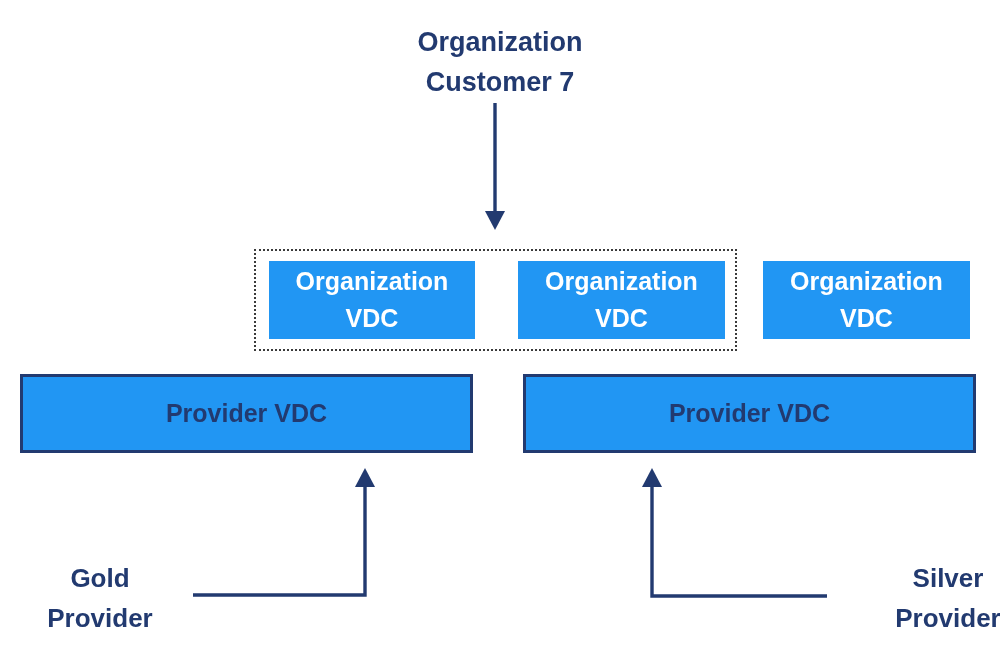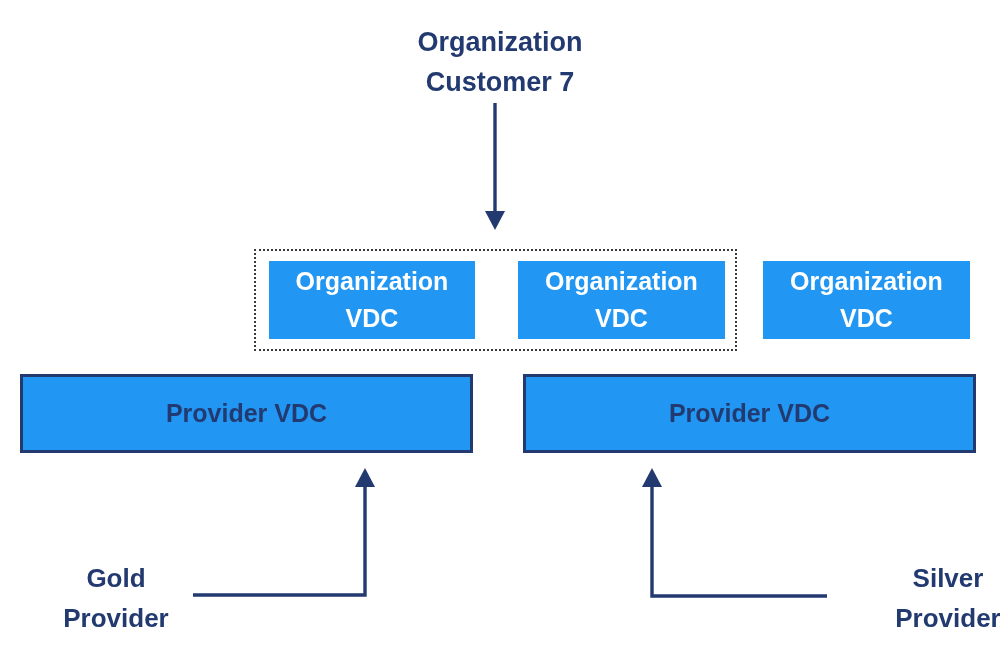--- a/index.html
+++ b/index.html
@@ -76,21 +76,21 @@
   .provider-label {
     position: absolute;
     top: 558px; width: 170px;
     text-align: center;
     color: var(--navy);
     font-size: 26px;
     font-weight: bold;
     line-height: 40px;
   }
   .provider-label span { display: block; }
-  .provider-label.gold { left: 31px; }
+  .provider-label.gold { left: 15px; }
   .provider-label.silver { left: 863px; }
 
   .arrow-svg { position: absolute; overflow: visible; }
   .arrow-line {
     stroke: var(--navy);
     stroke-width: 3.4;
     fill: none;
   }
   .arrow-head { fill: var(--navy); stroke: none; }
 </style>

